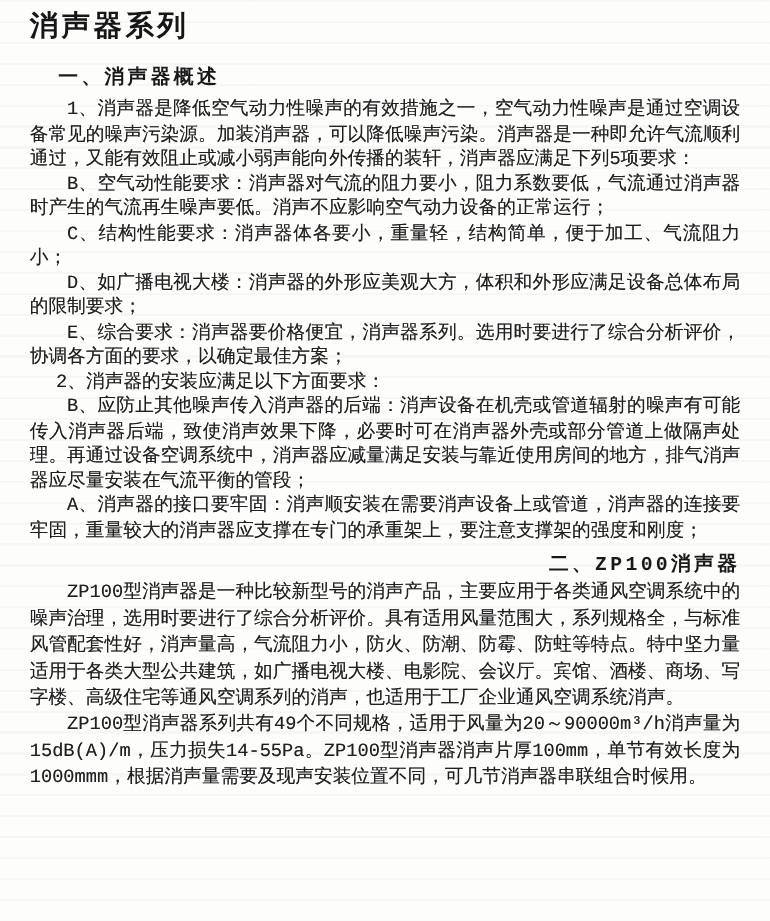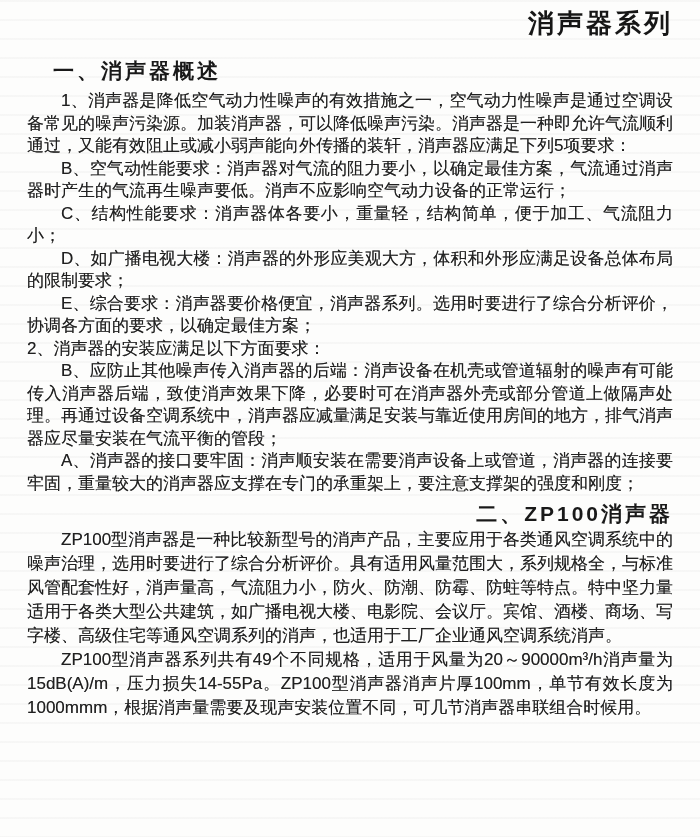--- a/index.html
+++ b/index.html
@@ -25,67 +25,67 @@
     );
     color: #1d1d1d;
     overflow: hidden;
   }
   .doc-title {
     margin: 2px 0 0 0;
     font-family: "Liberation Sans", "DejaVu Sans", sans-serif;
     font-weight: bold;
     font-size: 26px;
     line-height: 34px;
-    text-align: right;
+    text-align: left;
     letter-spacing: 3px;
     color: #161616;
   }
   .sec-heading {
-    font-family: Liberation Sans, sans-serif;
+    font-family: Liberation Mono, monospace;
     font-weight: bold;
-    font-size: 21px;
+    font-size: 18px;
     letter-spacing: 3px;
     color: #191919;
     margin: 0;
   }
   .sec-heading.first {
     margin: 17px 0 5px 26px;
     line-height: 28px;
   }
   .sec-heading.second {
     margin: 5px 0 0 26px;
     line-height: 28px;
     text-align: right;
   }
   .body-text p {
     margin: 0;
-    font-family: Liberation Sans, sans-serif;
+    font-family: Liberation Mono, monospace;
     font-size: 17px;
     text-align: justify;
     text-justify: inter-ideograph;
     color: #202020;
     text-shadow: 0 0 0.4px rgba(40, 40, 40, 0.55);
   }
   .sec1 p { line-height: 22.5px; }
   .sec2 p { line-height: 24px; }
   p.indent { text-indent: 2em; }
-  p.flush  { text-indent: 0; }
+  p.flush  { text-indent: 0; margin-left: 24px; }
 </style>
 </head>
 <body>
 
 <div class="page">
 
   <h1 class="doc-title">消声器系列</h1>
 
   <div class="section sec1">
     <h2 class="sec-heading first">一、消声器概述</h2>
     <div class="body-text">
       <p class="indent">1、消声器是降低空气动力性噪声的有效措施之一，空气动力性噪声是通过空调设备常见的噪声污染源。加装消声器，可以降低噪声污染。消声器是一种即允许气流顺利通过，又能有效阻止或减小弱声能向外传播的装轩，消声器应满足下列5项要求：</p>
-      <p class="indent">B、空气动性能要求：消声器对气流的阻力要小，以确定最佳方案，气流通过消声器时产生的气流再生噪声要低。消声不应影响空气动力设备的正常运行；</p>
+      <p class="indent">B、空气动性能要求：消声器对气流的阻力要小，阻力系数要低，气流通过消声器时产生的气流再生噪声要低。消声不应影响空气动力设备的正常运行；</p>
       <p class="indent">C、结构性能要求：消声器体各要小，重量轻，结构简单，便于加工、气流阻力小；</p>
       <p class="indent">D、如广播电视大楼：消声器的外形应美观大方，体积和外形应满足设备总体布局的限制要求；</p>
       <p class="indent">E、综合要求：消声器要价格便宜，消声器系列。选用时要进行了综合分析评价，协调各方面的要求，以确定最佳方案；</p>
       <p class="flush">2、消声器的安装应满足以下方面要求：</p>
       <p class="indent">B、应防止其他噪声传入消声器的后端：消声设备在机壳或管道辐射的噪声有可能传入消声器后端，致使消声效果下降，必要时可在消声器外壳或部分管道上做隔声处理。再通过设备空调系统中，消声器应减量满足安装与靠近使用房间的地方，排气消声器应尽量安装在气流平衡的管段；</p>
       <p class="indent">A、消声器的接口要牢固：消声顺安装在需要消声设备上或管道，消声器的连接要牢固，重量较大的消声器应支撑在专门的承重架上，要注意支撑架的强度和刚度；</p>
     </div>
   </div>
 
   <div class="section sec2">

